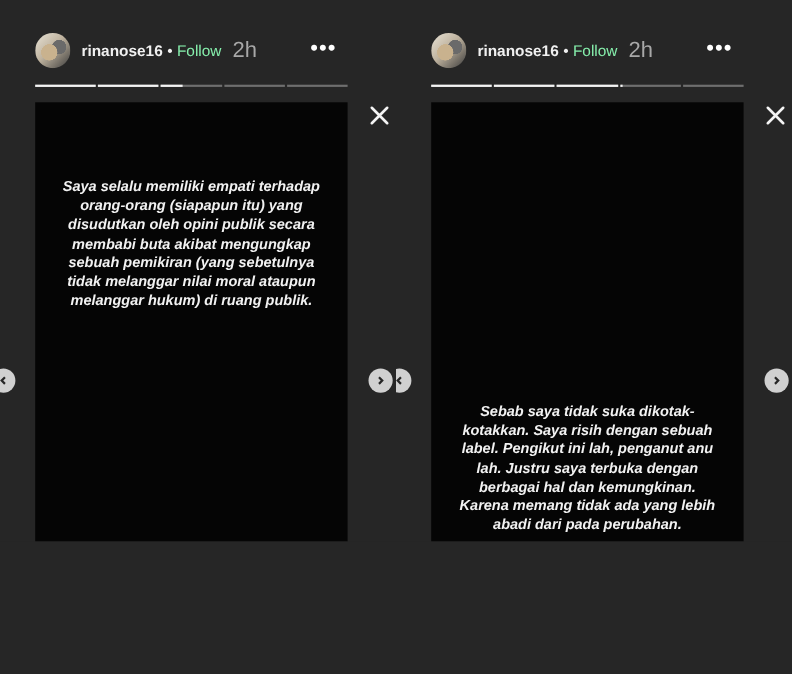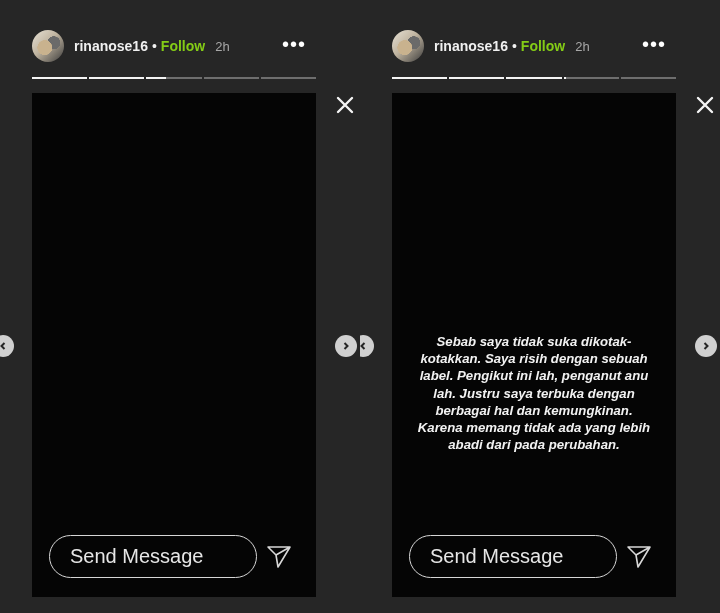--- a/index.html
+++ b/index.html
@@ -1,32 +1,32 @@
 <!DOCTYPE html>
 <html><head>
 <meta charset="utf-8">
 <style>
   html, body { margin:0; padding:0; }
   body {
     width:720px; height:613px; background:#262626; overflow:hidden;
     font-family:"Liberation Sans", sans-serif; position:relative;
   }
-  .panel { position:absolute; top:0; width:360px; height:613px; background:#262626; overflow:hidden; }
+  .panel { position:absolute; top:0; width:360px; height:492px; background:#262626; overflow:hidden; }
   .panel.left { left:0; }
   .panel.right { left:360px; }
   .header { position:absolute; left:32px; top:28px; width:284px; height:36px; display:flex; align-items:center; }
   .avatar { width:32px; height:32px; border-radius:50%; background:
       radial-gradient(circle at 40% 55%, #c9b28e 0 28%, transparent 29%),
       radial-gradient(circle at 68% 40%, #6a6a6a 0 22%, transparent 23%),
       linear-gradient(135deg,#e8e2d6 0%,#bfb39f 45%,#3b3b3b 100%);
     flex:0 0 32px; }
   .username { color:#f0f0f0; font-weight:bold; font-size:14px; margin-left:10px; }
   .dot { color:#f0f0f0; font-size:14px; margin:0 4px; }
-  .follow { color:#84cc16; font-weight:bold; font-size:14px; cursor:pointer; }
-  .time { color:#a8a8a8; font-size:13px; margin-left:10px; }
+  .follow { color:#86efac; font-weight:normal; font-size:14px; cursor:pointer; }
+  .time { color:#a8a8a8; font-size:20px; margin-left:10px; }
   .more { position:absolute; right:10px; top:8px; color:#fff; font-size:20px; letter-spacing:1px; line-height:16px; cursor:pointer; }
   .progress { position:absolute; left:32px; top:77px; width:284px; height:3px; display:flex; gap:2px; }
   .seg { flex:1; height:2px; background:#6e6e6e; position:relative; }
   .seg .fill { position:absolute; left:0; top:0; height:2px; background:#f4f4f4; }
   .story { position:absolute; left:32px; top:93px; width:284px; height:504px; background:#050505; }
   .story-text { position:absolute; left:0; right:0; text-align:center; color:#f2f2f2;
     font-weight:bold; font-style:italic; font-size:13.2px; line-height:17.2px; padding:0 22px; }
   .msg { position:absolute; left:17px; top:442px; width:208px; height:43px; border:1.5px solid #d6d6d6;
     border-radius:23px; box-sizing:border-box; color:#e6e6e6; font-size:20px; padding-left:20px;
     display:flex; align-items:center; cursor:text; }
@@ -59,20 +59,21 @@
         <div class="fill" style="width:35%"></div>
       </div>
     <div class="seg">
         <div class="fill" style="width:0%"></div>
       </div>
     <div class="seg">
         <div class="fill" style="width:0%"></div>
       </div>
   </div>
   <div class="story">
+    <div class="story-text" style="top:68px;">Saya selalu memiliki empati terhadap orang-orang (siapapun itu) yang disudutkan oleh opini publik secara membabi buta akibat mengungkap sebuah pemikiran (yang sebetulnya tidak melanggar nilai moral ataupun melanggar hukum) di ruang publik.</div>
     <div class="msg">Send Message</div>
     <svg class="send" viewBox="0 0 26 26">
       <path d="M2 4 L24 4 L12 24 L10 12 Z M10 12 L24 4" fill="none" stroke="#d8d8d8" stroke-width="1.6" stroke-linejoin="round"></path>
     </svg>
   </div>
   <svg class="close" style="left:336px;" viewBox="0 0 18 18">
     <path d="M2 2 L16 16 M16 2 L2 16" stroke="#f4f4f4" stroke-width="2.4" stroke-linecap="round"></path>
   </svg>
   <div class="nav" style="left:-8px; top:335px;">
     <svg viewBox="0 0 10 10">
@@ -106,21 +107,21 @@
         <div class="fill" style="width:100%"></div>
       </div>
     <div class="seg">
         <div class="fill" style="width:5%"></div>
       </div>
     <div class="seg">
         <div class="fill" style="width:0%"></div>
       </div>
   </div>
   <div class="story">
-    <div class="story-text" style="top:240px;">Sebab saya tidak suka dikotak-kotakkan. Saya risih dengan sebuah label. Pengikut ini lah, penganut anu lah. Justru saya terbuka dengan berbagai hal dan kemungkinan. Karena memang tidak ada yang lebih abadi dari pada perubahan.</div>
+    <div class="story-text" style="top:272px;">Sebab saya tidak suka dikotak-kotakkan. Saya risih dengan sebuah label. Pengikut ini lah, penganut anu lah. Justru saya terbuka dengan berbagai hal dan kemungkinan. Karena memang tidak ada yang lebih abadi dari pada perubahan.</div>
     <div class="msg">Send Message</div>
     <svg class="send" viewBox="0 0 26 26">
       <path d="M2 4 L24 4 L12 24 L10 12 Z M10 12 L24 4" fill="none" stroke="#d8d8d8" stroke-width="1.6" stroke-linejoin="round"></path>
     </svg>
   </div>
   <svg class="close" style="left:336px;" viewBox="0 0 18 18">
     <path d="M2 2 L16 16 M16 2 L2 16" stroke="#f4f4f4" stroke-width="2.4" stroke-linecap="round"></path>
   </svg>
   <div class="nav" style="left:-8px; top:335px;">
     <svg viewBox="0 0 10 10">

